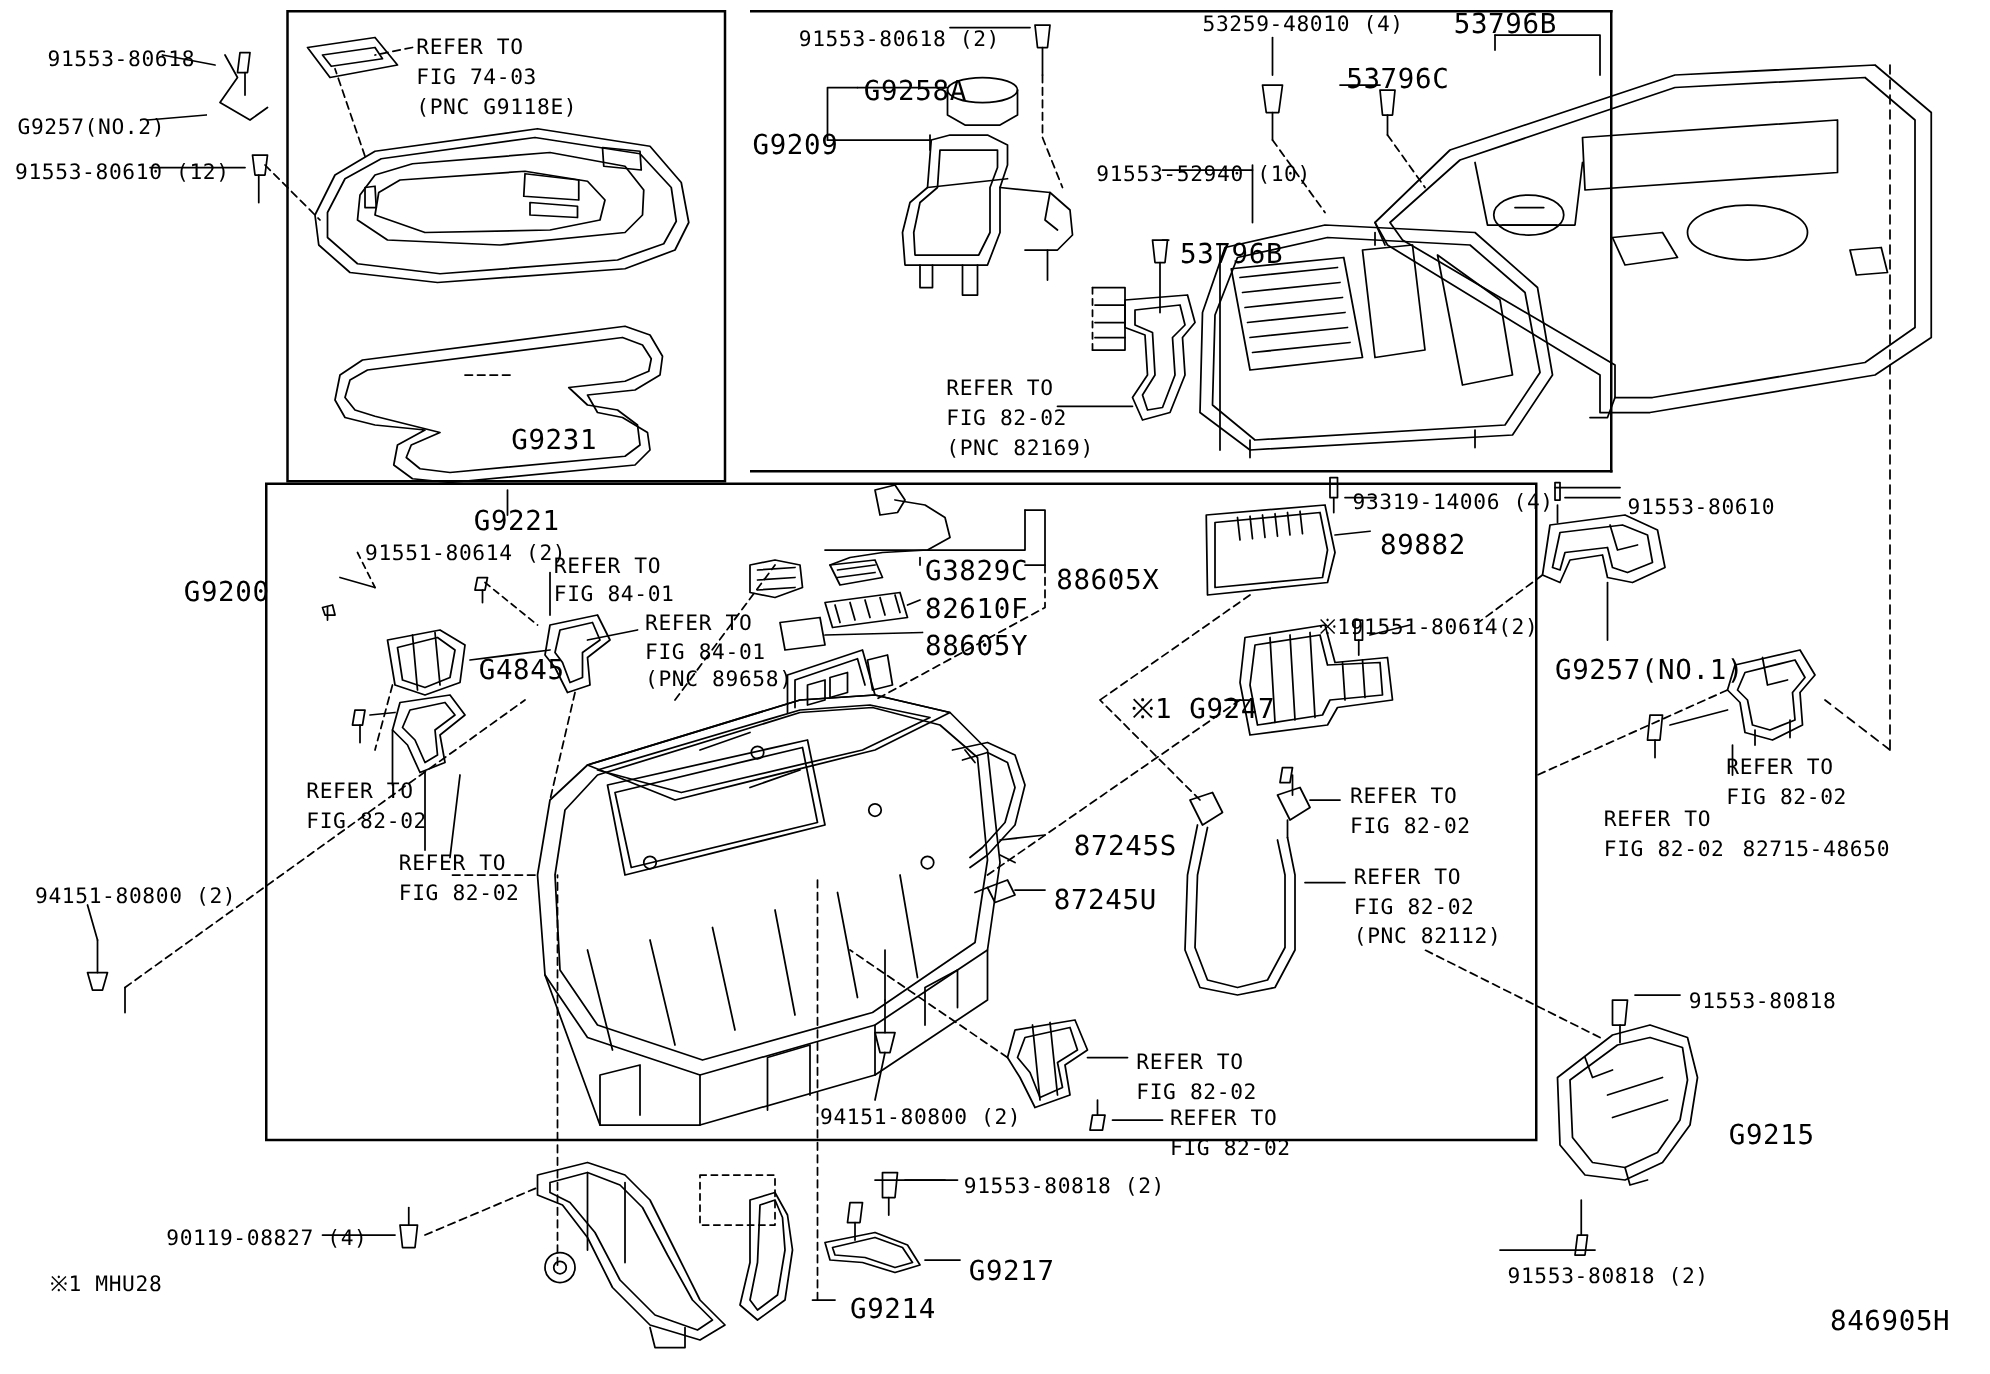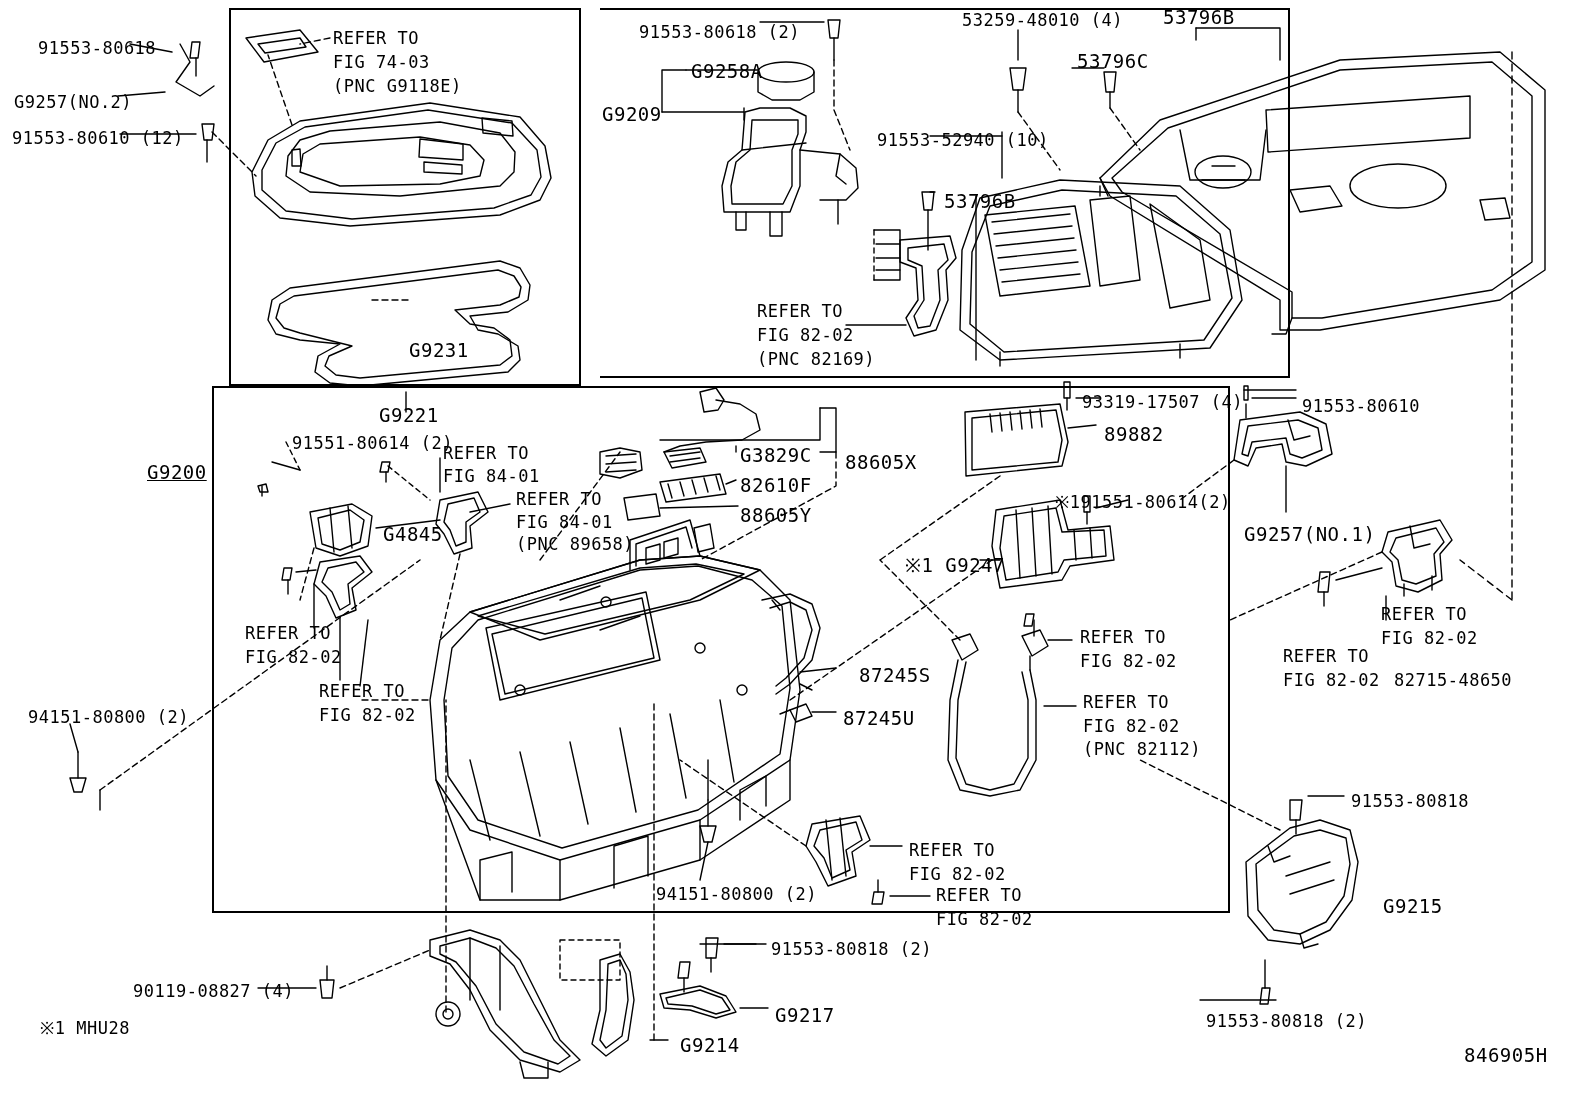--- a/index.html
+++ b/index.html
@@ -18,21 +18,21 @@
   }
   .lbl {
     position: absolute;
     font-family: "DejaVu Sans Mono", monospace;
     font-size: 17px;
     letter-spacing: 0.5px;
     white-space: pre;
     color: #000;
     line-height: 1.25;
   }
-  .lbl.big { font-size: 19px; }
+  .lbl.big { font-size: 22px; }
   .box {
     position: absolute;
     border: 2px solid #000;
     box-sizing: border-box;
   }
   svg.overlay {
     position: absolute;
     left: 0;
     top: 0;
     width: 1592px;
@@ -364,25 +364,25 @@
   <div class="lbl" style="left:962px;top:10px;">53259-48010 (4)</div>
   <div class="lbl big" style="left:1163px;top:6px;">53796B</div>
   <div class="lbl big" style="left:1077px;top:50px;">53796C</div>
   <div class="lbl" style="left:877px;top:130px;">91553-52940 (10)</div>
   <div class="lbl big" style="left:944px;top:190px;">53796B</div>
 
   <div class="lbl" style="left:757px;top:301px;">REFER TO</div>
   <div class="lbl" style="left:757px;top:325px;">FIG 82-02</div>
   <div class="lbl" style="left:757px;top:349px;">(PNC 82169)</div>
 
-  <div class="lbl" style="left:1082px;top:392px;">93319-17507 (4)</div>
+  <div class="lbl" style="left:1082px;top:392px;">93319-14006 (4)</div>
   <div class="lbl big" style="left:1104px;top:423px;">89882</div>
   <div class="lbl" style="left:1302px;top:396px;">91553-80610</div>
 
-  <div class="lbl big" style="left:147px;top:461px;text-decoration:underline;">G9200</div>
+  <div class="lbl big" style="left:147px;top:461px;">G9200</div>
   <div class="lbl" style="left:292px;top:433px;">91551-80614 (2)</div>
 
   <div class="lbl" style="left:443px;top:443px;">REFER TO</div>
   <div class="lbl" style="left:443px;top:466px;">FIG 84-01</div>
   <div class="lbl" style="left:516px;top:489px;">REFER TO</div>
   <div class="lbl" style="left:516px;top:512px;">FIG 84-01</div>
   <div class="lbl" style="left:516px;top:534px;">(PNC 89658)</div>
 
   <div class="lbl big" style="left:740px;top:444px;">G3829C</div>
   <div class="lbl big" style="left:740px;top:474px;">82610F</div>

